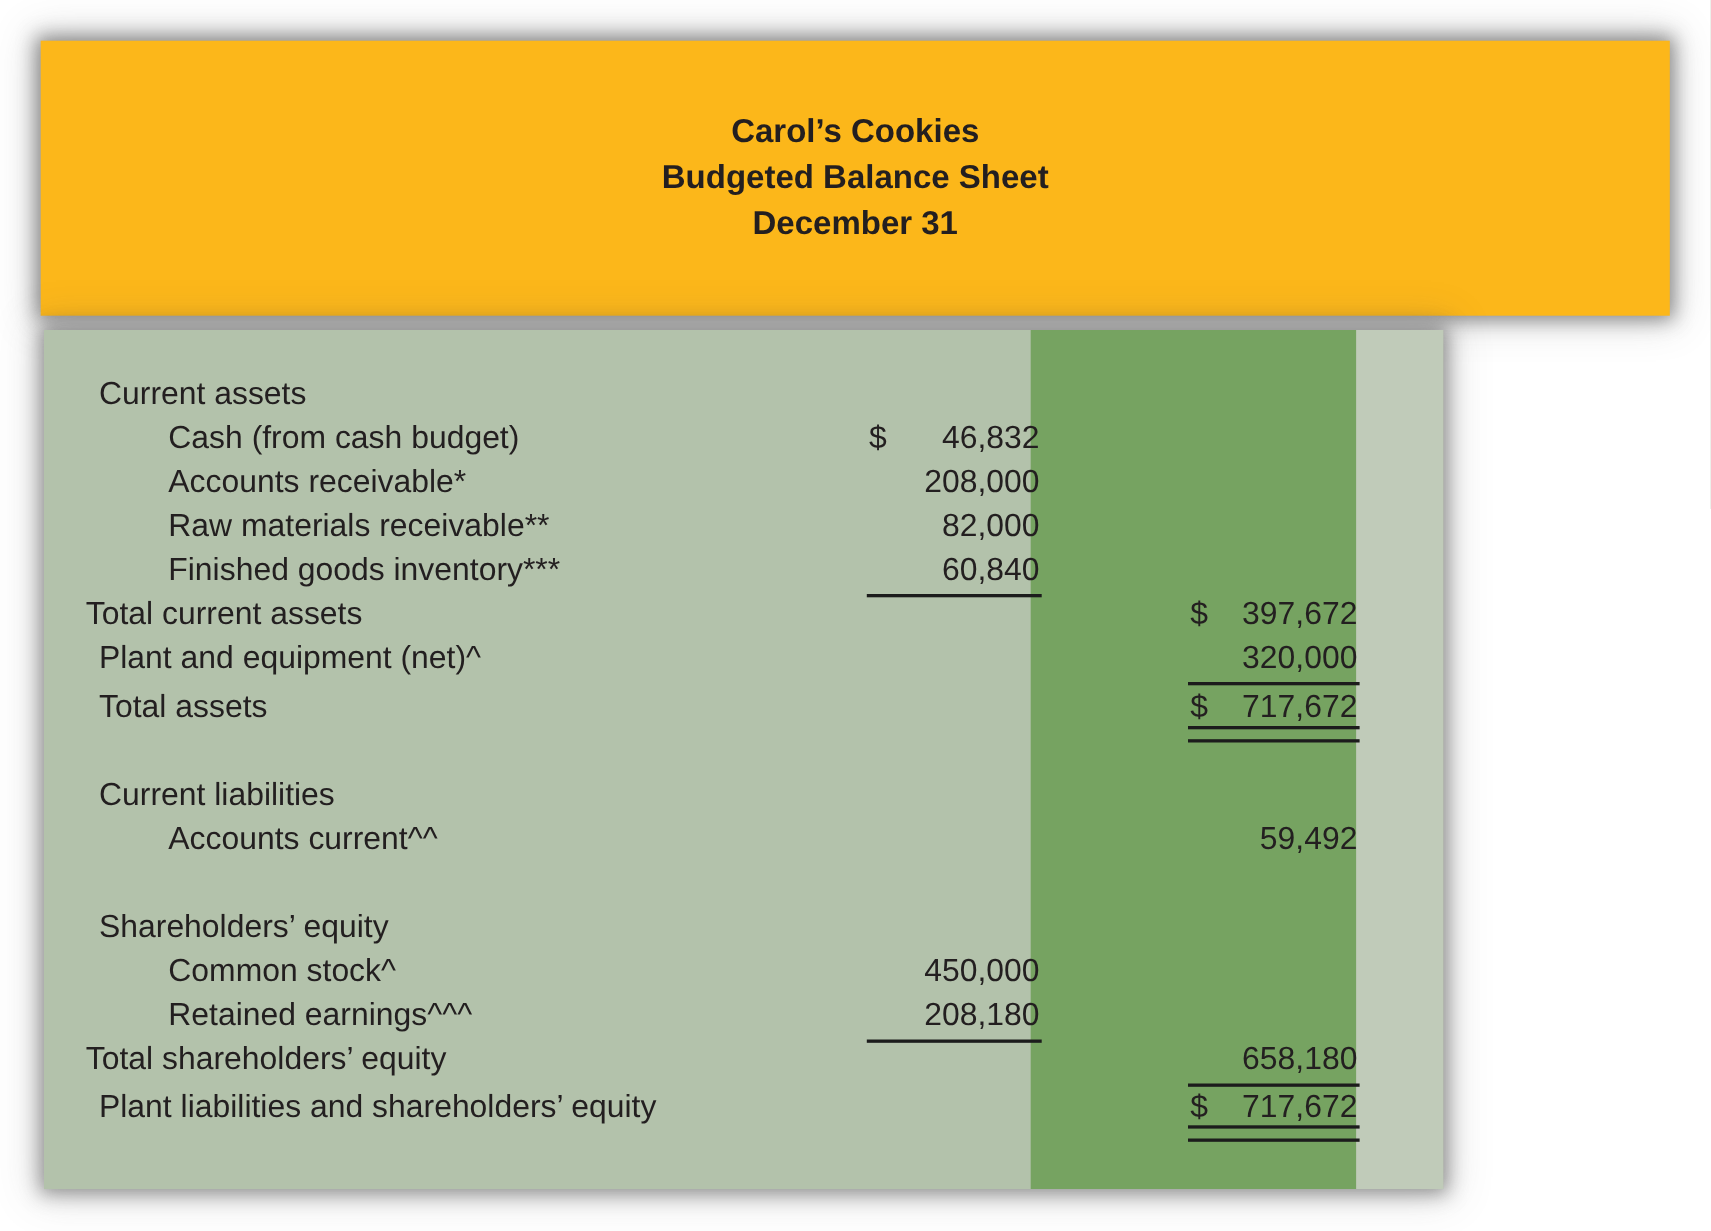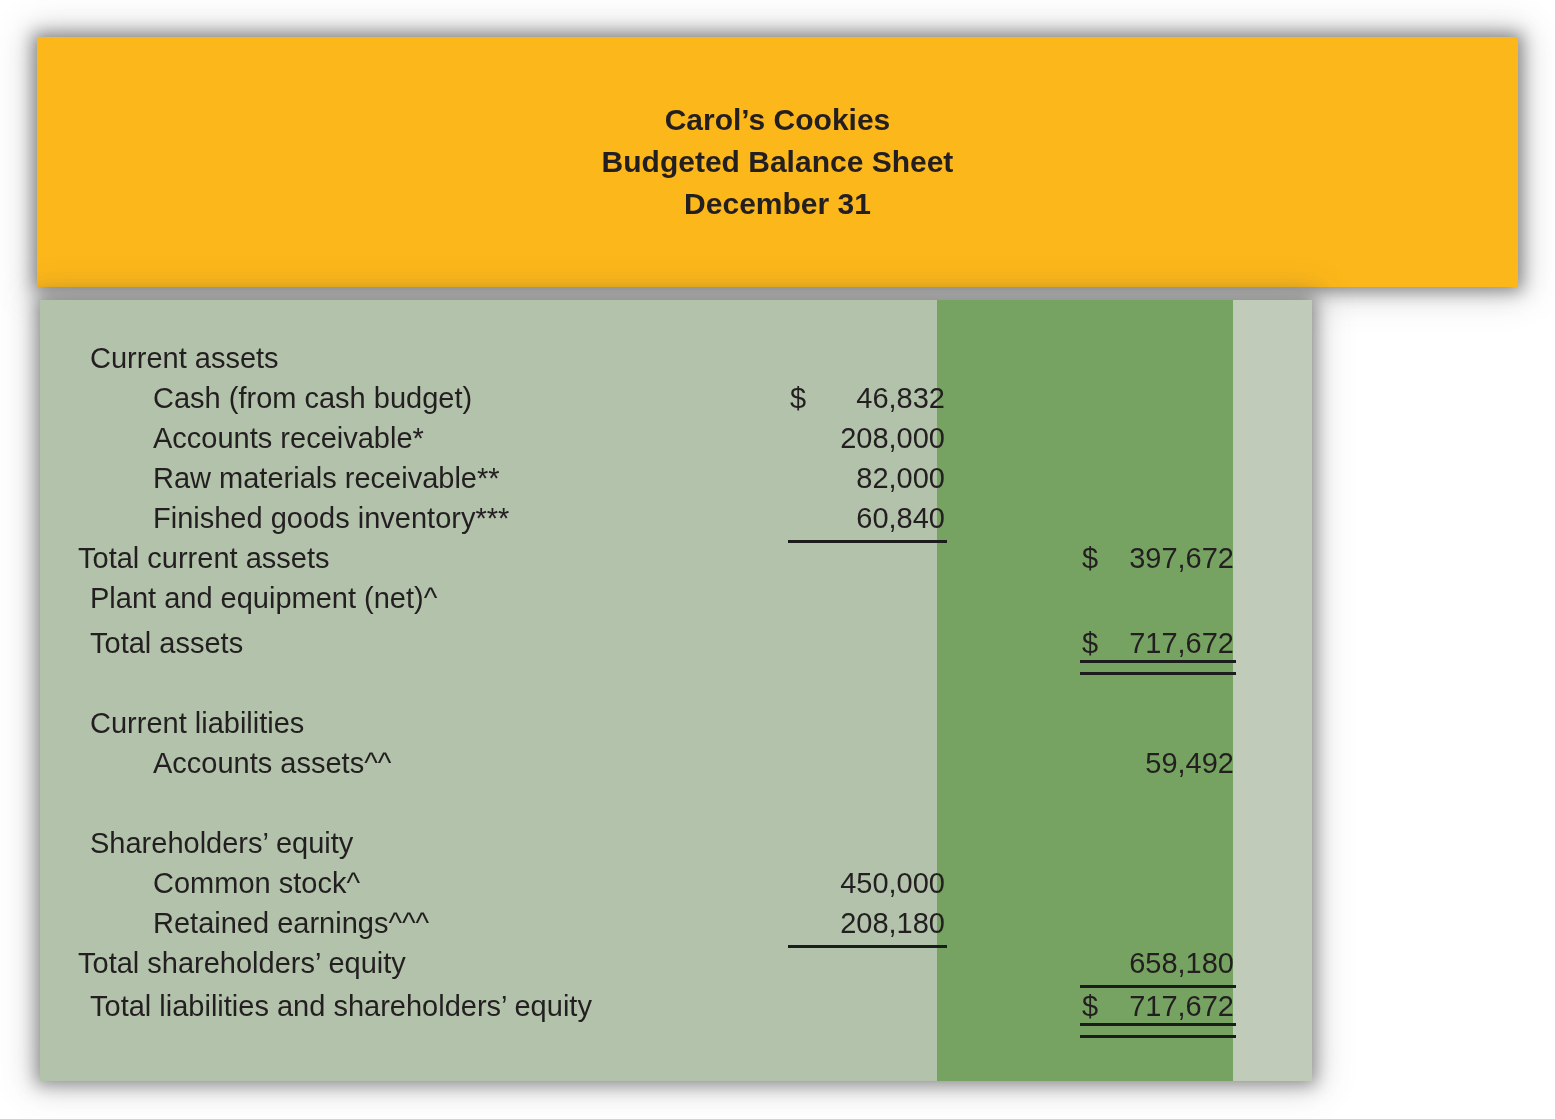--- a/index.html
+++ b/index.html
@@ -115,39 +115,44 @@
         <div class="cell-right">
           <div class="amt has-cur">
             <span>$</span>
             <span>397,672</span>
           </div>
         </div>
       </div>
       <div class="row">
         <div class="lbl indent-none">Plant and equipment (net)^</div>
         <div class="cell-mid"></div>
+        <div class="cell-right">
+          <div class="amt u-single">
+            <span>320,000</span>
+          </div>
+        </div>
       </div>
       <div class="row" style="margin-top: 5px;">
         <div class="lbl indent-none">Total assets</div>
         <div class="cell-mid"></div>
         <div class="cell-right">
           <div class="amt has-cur u-double">
             <span>$</span>
             <span>717,672</span>
           </div>
         </div>
       </div>
       <div class="row blank"></div>
       <div class="row">
         <div class="lbl indent-none">Current liabilities</div>
         <div class="cell-mid"></div>
         <div class="cell-right"></div>
       </div>
       <div class="row">
-        <div class="lbl indent-full">Accounts assets^^</div>
+        <div class="lbl indent-full">Accounts current^^</div>
         <div class="cell-mid"></div>
         <div class="cell-right">
           <div class="amt">
             <span>59,492</span>
           </div>
         </div>
       </div>
       <div class="row blank"></div>
       <div class="row">
         <div class="lbl indent-none">Shareholders’ equity</div>
@@ -175,21 +180,21 @@
       <div class="row">
         <div class="lbl indent-half">Total shareholders’ equity</div>
         <div class="cell-mid"></div>
         <div class="cell-right">
           <div class="amt u-single">
             <span>658,180</span>
           </div>
         </div>
       </div>
       <div class="row" style="margin-top: 3px;">
-        <div class="lbl indent-none">Total liabilities and shareholders’ equity</div>
+        <div class="lbl indent-none">Plant liabilities and shareholders’ equity</div>
         <div class="cell-mid"></div>
         <div class="cell-right">
           <div class="amt has-cur u-double">
             <span>$</span>
             <span>717,672</span>
           </div>
         </div>
       </div>
     </div>
 </div>

